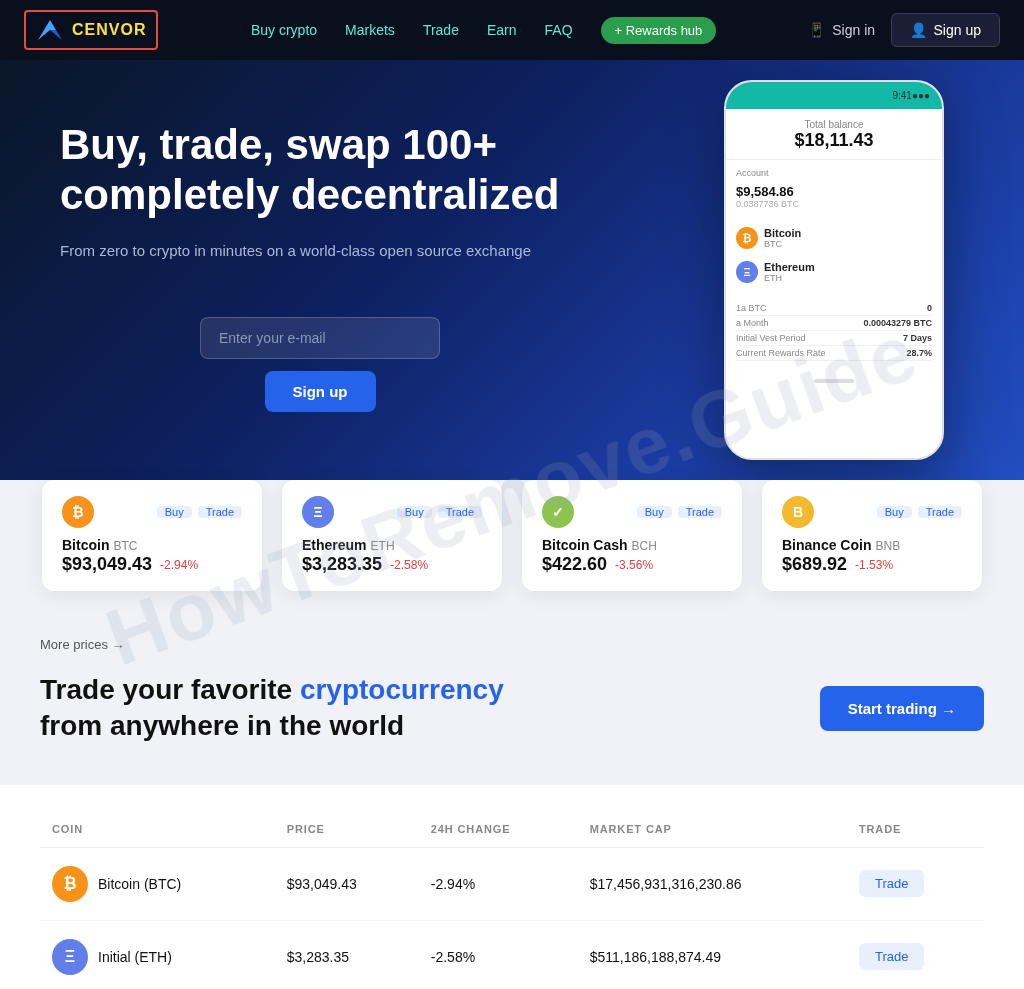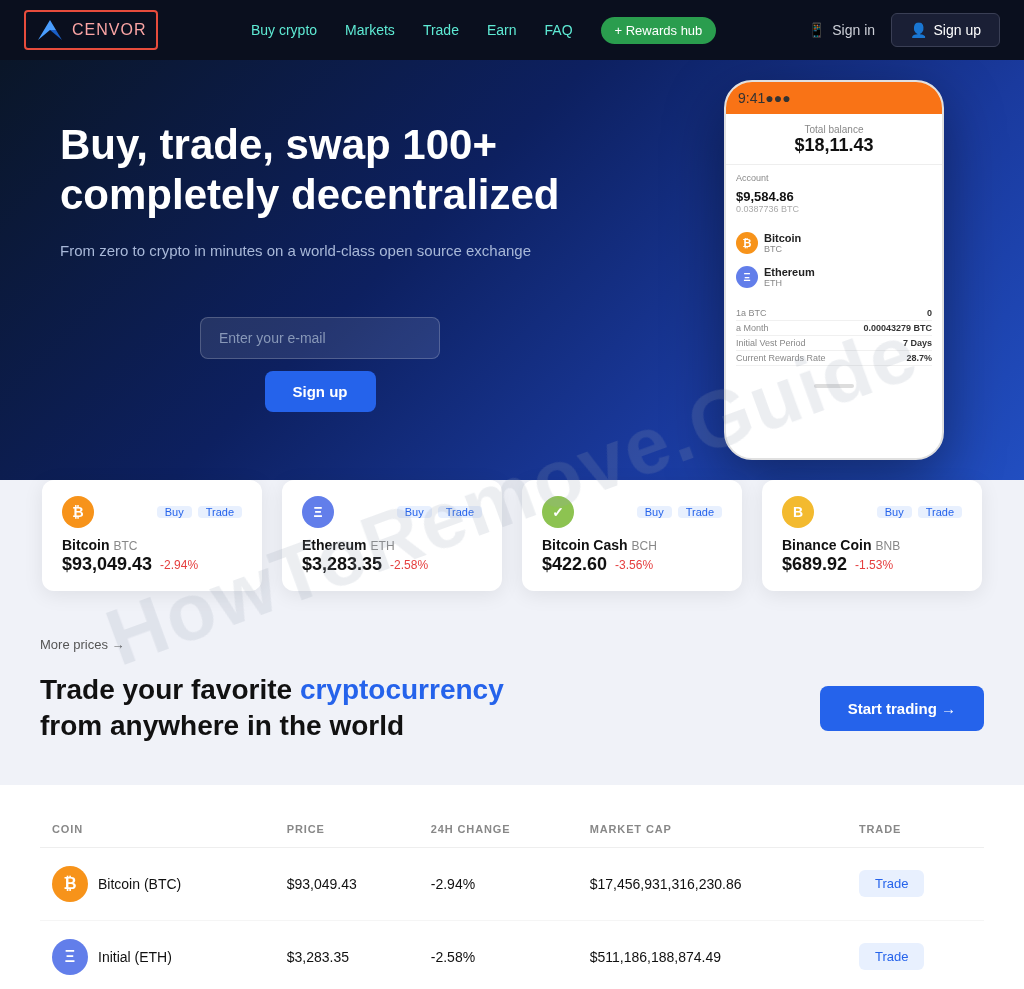--- a/index.html
+++ b/index.html
@@ -9,21 +9,21 @@
     .navbar {
       display: flex; align-items: center; justify-content: space-between;
       background: #0a0f1e; padding: 0 24px; height: 60px; position: relative; z-index: 10;
     }
     .nav-logo {
       display: flex; align-items: center; gap: 8px;
       border: 2px solid #e74c3c; padding: 4px 10px; border-radius: 4px;
     }
     .logo-icon { width: 28px; height: 28px; position: relative; }
     .logo-icon svg { width: 28px; height: 28px; }
-    .logo-text { color: #fca5a5; font-size: 16px; font-weight: 400; letter-spacing: 1px; }
+    .logo-text { color: #fde047; font-size: 16px; font-weight: 700; letter-spacing: 1px; }
     .nav-links { display: flex; align-items: center; gap: 28px; }
     .nav-link { color: #5eead4; font-size: 14px; text-decoration: none; cursor: pointer; }
     .rewards-btn {
       background: #2a9d4e; color: #fff; border: none; border-radius: 20px;
       padding: 6px 14px; font-size: 13px; cursor: pointer; font-weight: 500;
     }
     .nav-actions { display: flex; align-items: center; gap: 16px; }
     .signin-btn {
       color: #cdd0d8; background: none; border: none; font-size: 14px; cursor: pointer;
       display: flex; align-items: center; gap: 6px;
@@ -53,21 +53,21 @@
       background: #2563eb; color: #fff; border: none; border-radius: 8px;
       padding: 12px 28px; font-size: 15px; font-weight: 600; cursor: pointer;
     }
 
     
     .phone-mockup {
       position: absolute; right: 80px; top: 20px; width: 220px; height: 380px;
       background: #fff; border-radius: 28px; box-shadow: 0 20px 60px rgba(0,0,0,0.4);
       overflow: hidden; border: 2px solid #e0e0e0;
     }
-    .phone-header { background: #f97316; padding: 8px 12px; font-size: 14px; color: #333; display: flex; justify-content: flex-start; }
+    .phone-header { background: #14b8a6; padding: 8px 12px; font-size: 10px; color: #333; display: flex; justify-content: flex-end; }
     .phone-balance { text-align: center; padding: 10px 0 8px; border-bottom: 1px solid #eee; }
     .phone-balance-label { font-size: 10px; color: #888; }
     .phone-balance-amount { font-size: 18px; font-weight: 700; color: #111; }
     .phone-accounts { padding: 8px 10px; }
     .phone-account-label { font-size: 9px; color: #888; margin-bottom: 6px; }
     .phone-account-val { font-size: 13px; font-weight: 700; color: #111; }
     .phone-account-sub { font-size: 9px; color: #aaa; }
     .phone-coins { display: flex; flex-direction: column; gap: 4px; padding: 6px 10px; }
     .phone-coin-row { display: flex; align-items: center; gap: 6px; padding: 4px 0; }
     .coin-circle { width: 22px; height: 22px; border-radius: 50%; display: flex; align-items: center; justify-content: center; font-size: 11px; font-weight: 700; color: #fff; flex-shrink: 0; }

